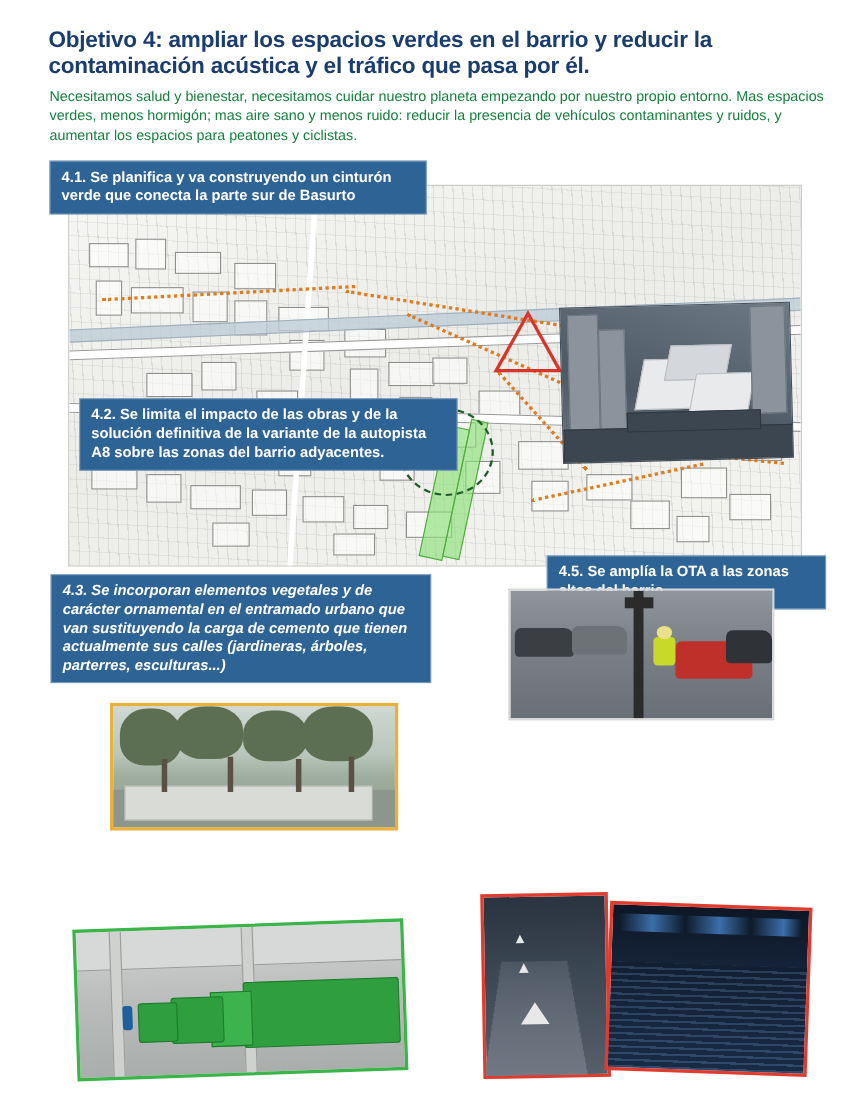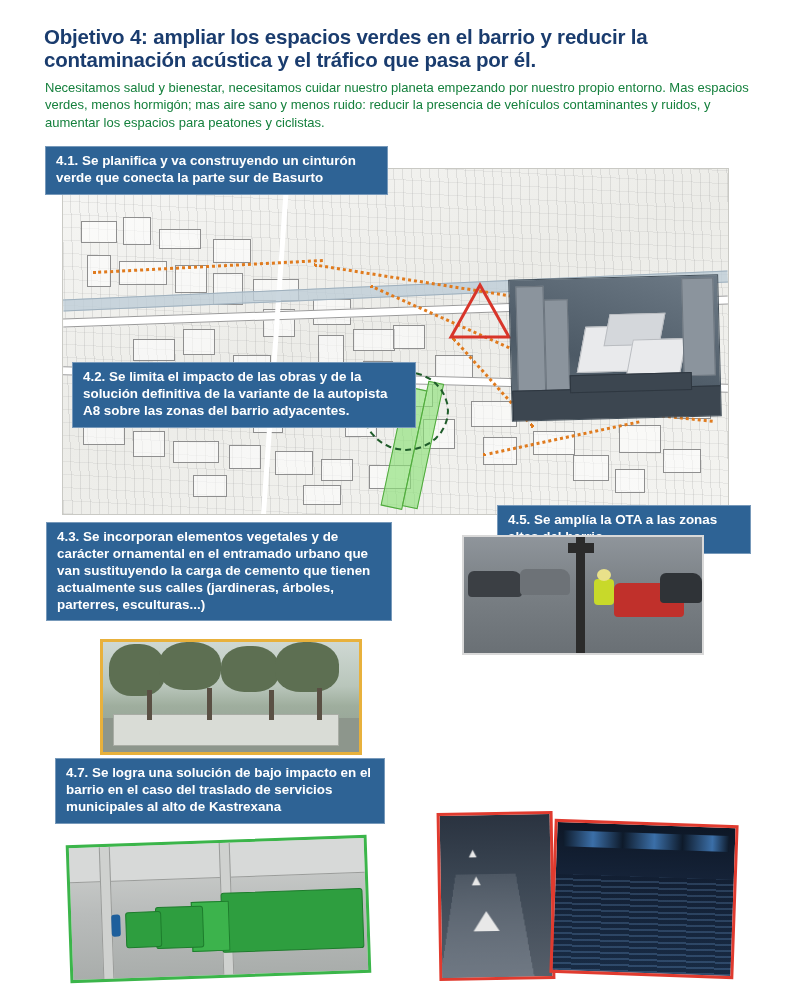--- a/index.html
+++ b/index.html
@@ -131,21 +131,21 @@
     font-size: 13.4px;
     line-height: 1.26;
     padding: 7px 10px 8px 11px;
     box-sizing: border-box;
     box-shadow: 0 0 0 1px rgba(255,255,255,0.35) inset;
   }
 
   #c41 { left: 45px;  top: 146px; width: 343px; }
   #c44 { left: 437px; top: 172px; width: 310px; }
   #c42 { left: 32px;  top: 362px; width: 344px; margin-left: 40px; }
-  #c43 { left: 46px;  top: 522px; width: 346px; }
+  #c43 { left: 46px;  top: 522px; width: 346px; font-style: italic; }
   #c45 { left: 497px; top: 505px; width: 254px; }
   #c46 { left: 421px; top: 675px; width: 265px; }
   #c47 { left: 55px;  top: 758px; width: 330px; }
 
   
   .photo {
     position: absolute;
     overflow: hidden;
   }
   
@@ -313,21 +313,20 @@
       <div class="bld" style="left:118px; top:62px; width:52px; height:36px; transform:skewX(-12deg);"></div>
       <div class="bld tower" style="left:172px; top:2px; width:30px; height:96px;"></div>
       <div class="bld dark" style="left:58px; top:96px; width:120px; height:16px;"></div>
     </div>
   </div>
 
   <div class="callout" id="c41">4.1. Se planifica y va construyendo un cinturón verde que conecta la parte sur de Basurto</div>
   <div class="callout" id="c42">4.2. Se limita el impacto de las obras y de la solución definitiva de la variante de la autopista A8 sobre las zonas del barrio adyacentes.</div>
   <div class="callout" id="c43">4.3. Se incorporan elementos vegetales y de carácter ornamental en el entramado urbano que van sustituyendo la carga de cemento que tienen actualmente sus calles (jardineras, árboles, parterres, esculturas...)</div>
   <div class="callout" id="c45">4.5. Se amplía la OTA a las zonas altas del barrio</div>
-  <div class="callout" id="c47">4.7. Se logra una solución de bajo impacto en el barrio en el caso del traslado de servicios municipales al alto de Kastrexana</div>
 
   <div class="photo" id="photo43">
     <div class="ground"></div>
     <div class="planter"></div>
     <div class="tree" style="left:6px;  top:2px;  width:56px; height:52px;"></div>
     <div class="tree" style="left:56px; top:0px;  width:62px; height:48px;"></div>
     <div class="tree" style="left:118px;top:4px;  width:58px; height:46px;"></div>
     <div class="tree" style="left:172px;top:0px;  width:64px; height:50px;"></div>
     <div class="trunk" style="left:44px;  top:48px; width:5px; height:30px;"></div>
     <div class="trunk" style="left:104px; top:46px; width:5px; height:32px;"></div>

